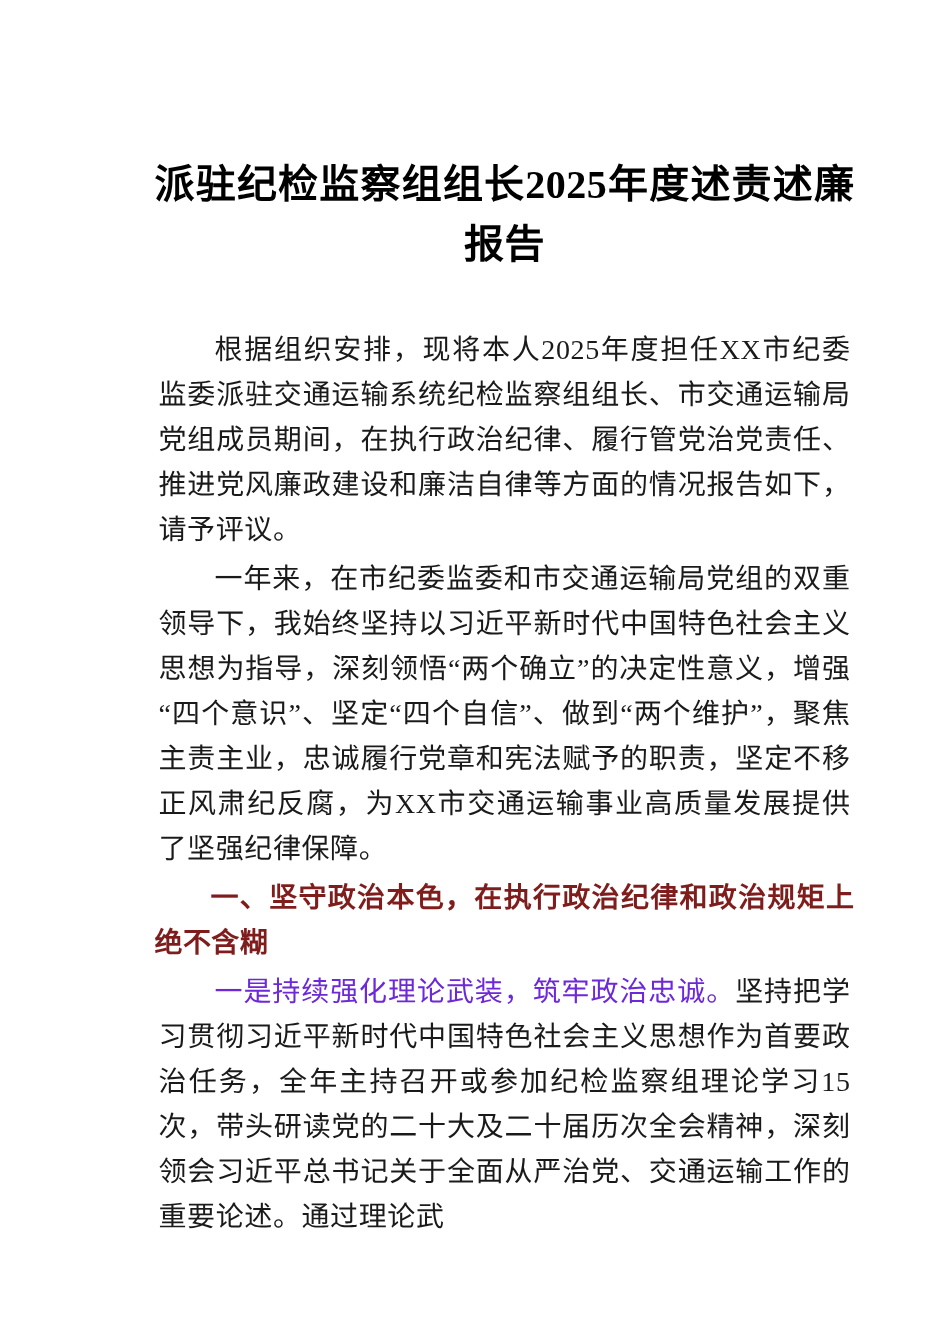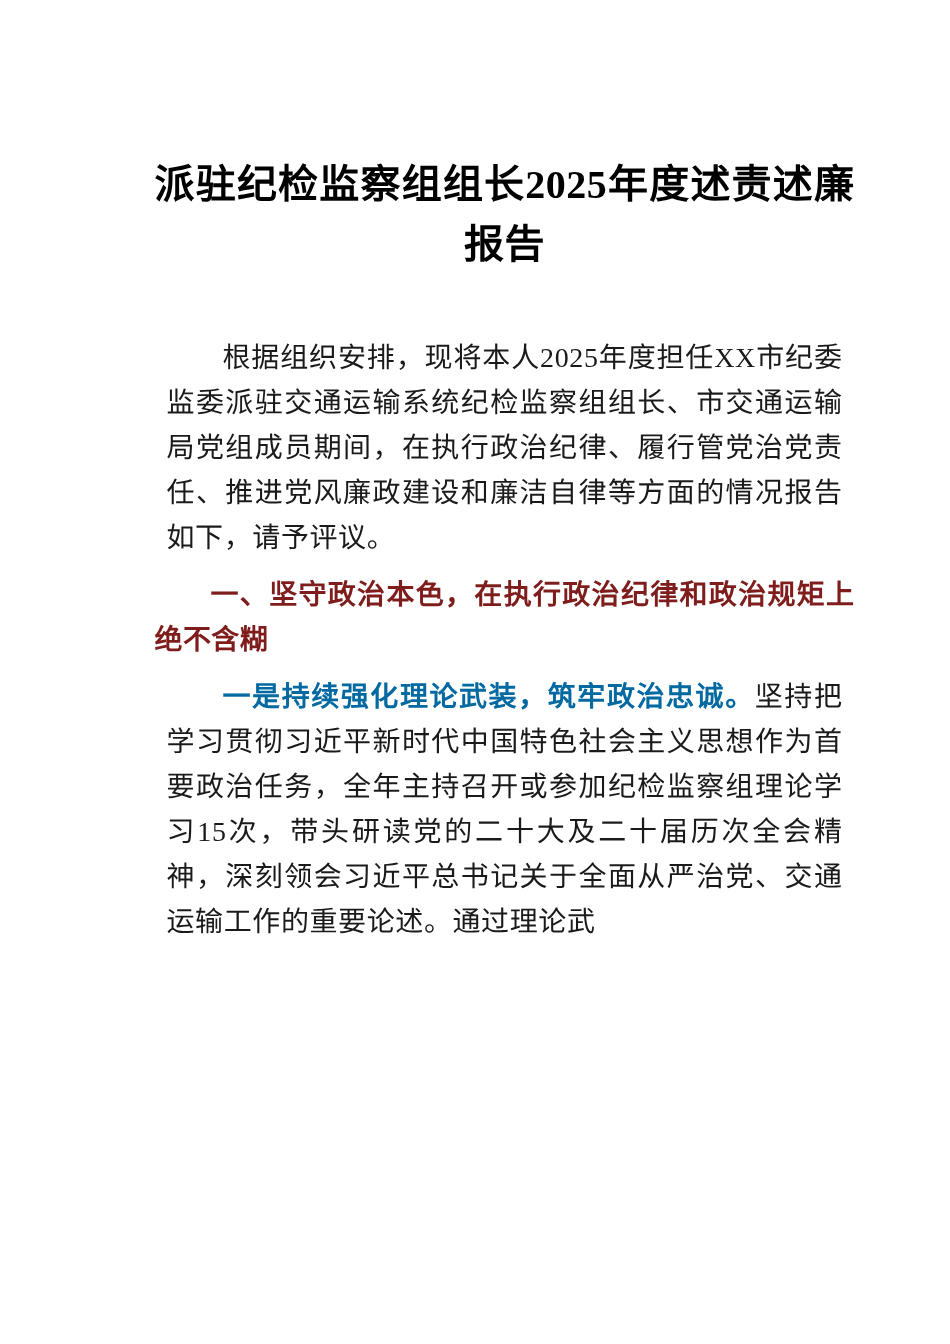--- a/index.html
+++ b/index.html
@@ -42,21 +42,21 @@
     text-align: justify;
     text-align-last: center;
   }
 
   
   .para {
     font-family: "Liberation Serif", "DejaVu Serif", serif;
     font-size: 28px;
     line-height: 45px;
     color: #1a1a1a;
-    margin: 12px;
+    margin: 4px;
     text-indent: 56px;
     text-align: justify;
     text-justify: inter-character;
     word-break: break-all;
     letter-spacing: 0.6px;
   }
 
   
   .sec-heading {
     font-family: "Liberation Sans", "DejaVu Sans", sans-serif;
@@ -68,38 +68,39 @@
     text-indent: 56px;
     text-align: justify;
     text-justify: inter-character;
     word-break: break-all;
     letter-spacing: 0.4px;
   }
 
   
   .lead-bold {
     font-family: "Liberation Serif", "DejaVu Serif", serif;
-    font-weight: bold;
-    color: #0369a1;
+    font-weight: normal;
+    color: #6d28d9;
     letter-spacing: 0.6px;
   }
 
   
   #para-intro { padding-top: 48px; }
 </style>
 </head>
 <body>
 
 <div class="page">
   <div class="content">
 
     <h1 class="doc-title">派驻纪检监察组组长2025年度述责述廉报告</h1>
 
     <p class="para" id="para-intro">根据组织安排，现将本人2025年度担任XX市纪委监委派驻交通运输系统纪检监察组组长、市交通运输局党组成员期间，在执行政治纪律、履行管党治党责任、推进党风廉政建设和廉洁自律等方面的情况报告如下，请予评议。</p>
 
+    <p class="para">一年来，在市纪委监委和市交通运输局党组的双重领导下，我始终坚持以习近平新时代中国特色社会主义思想为指导，深刻领悟“两个确立”的决定性意义，增强“四个意识”、坚定“四个自信”、做到“两个维护”，聚焦主责主业，忠诚履行党章和宪法赋予的职责，坚定不移正风肃纪反腐，为XX市交通运输事业高质量发展提供了坚强纪律保障。</p>
 
     <h2 class="sec-heading">一、坚守政治本色，在执行政治纪律和政治规矩上绝不含糊</h2>
 
 
     <p class="para"><span class="lead-bold">一是持续强化理论武装，筑牢政治忠诚。</span><span>坚持把学习贯彻习近平新时代中国特色社会主义思想作为首要政治任务，全年主持召开或参加纪检监察组理论学习15次，带头研读党的二十大及二十届历次全会精神，深刻领会习近平总书记关于全面从严治党、交通运输工作的重要论述。通过理论武</span></p>
 
   </div>
 </div>
 
 </body></html>

